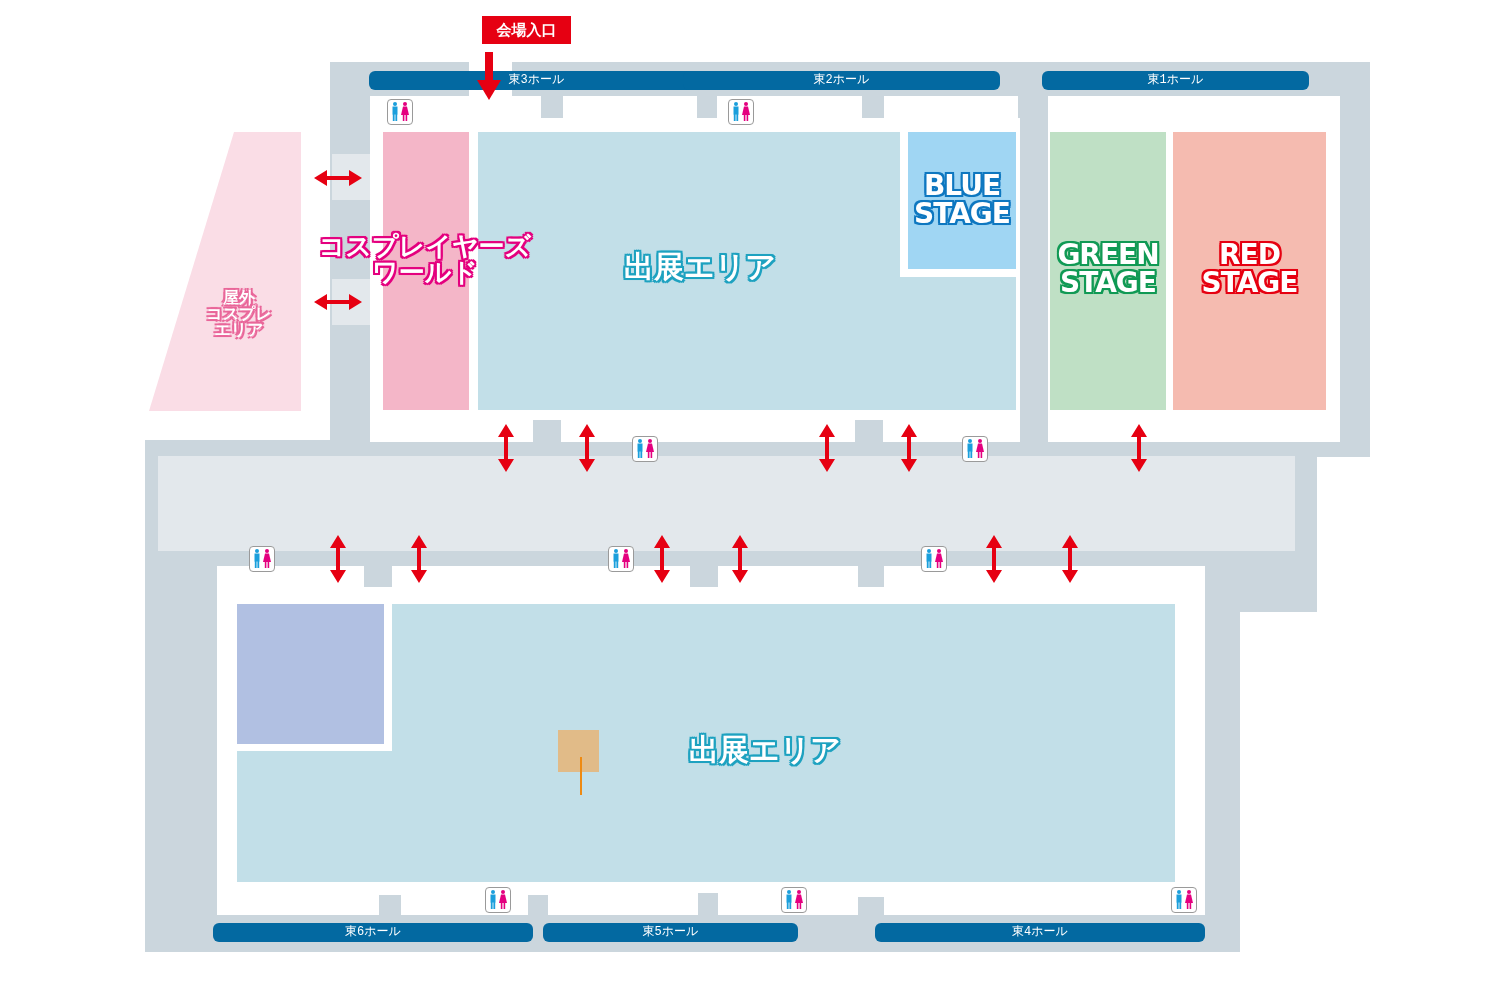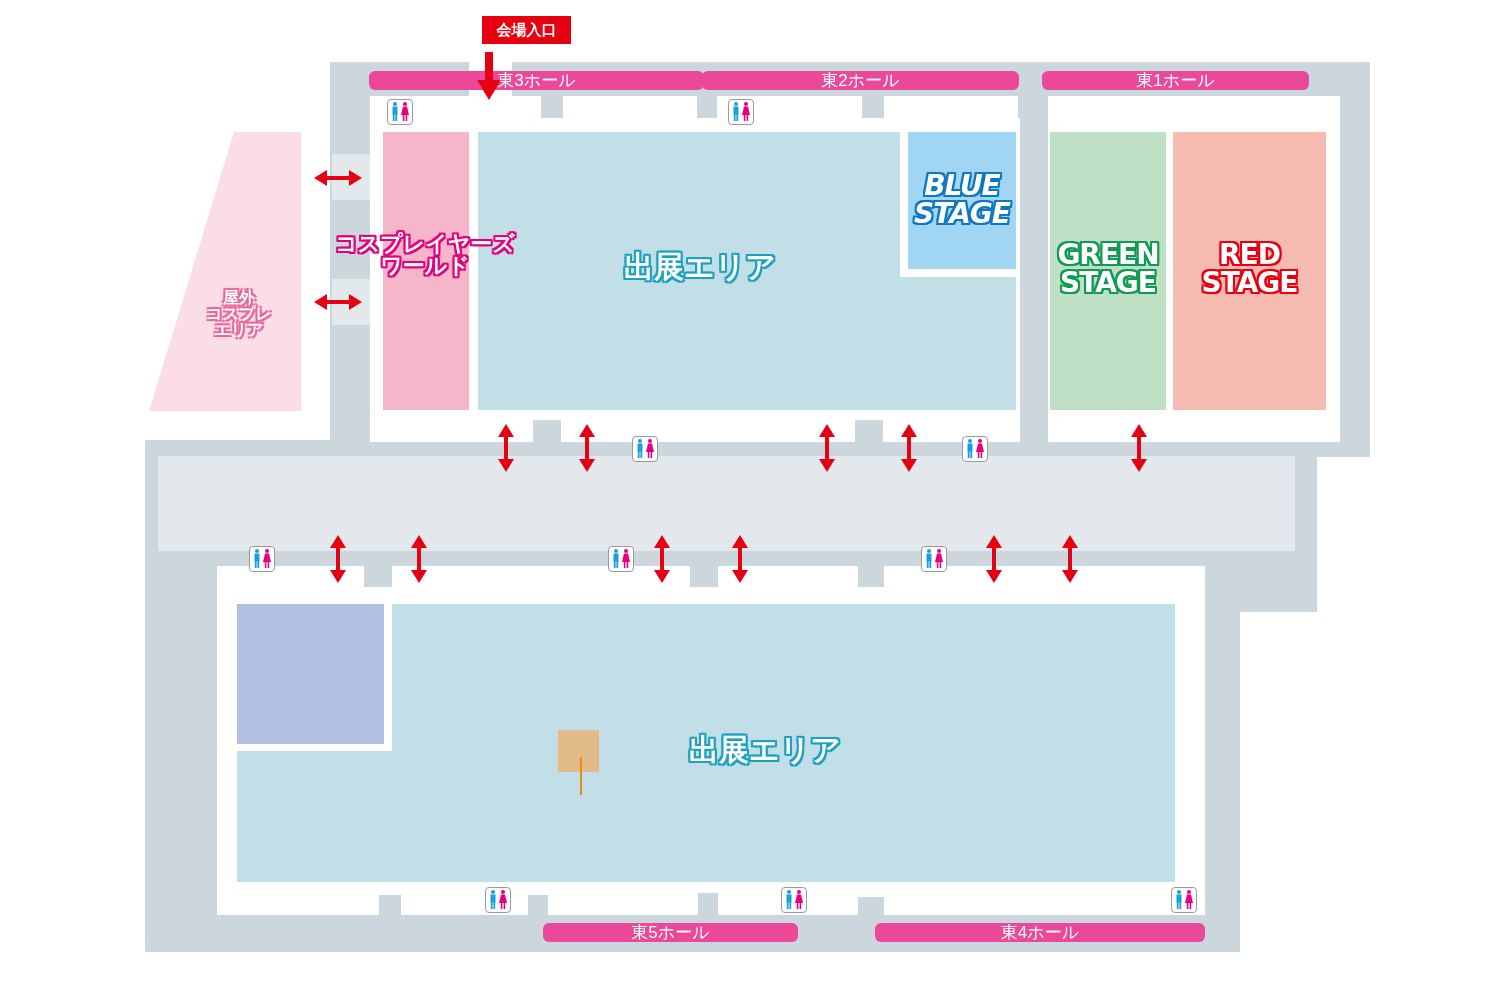--- a/index.html
+++ b/index.html
@@ -2,21 +2,21 @@
 <html><head>
 <meta charset="utf-8">
 <style>
   html,body{margin:0;padding:0;background:#ffffff;}
   body{width:1500px;height:1000px;position:relative;overflow:hidden;font-family:"DejaVu Sans","Liberation Sans",sans-serif;}
   .abs{position:absolute;}
   .wall{position:absolute;background:#cbd6dd;}
   .corr{position:absolute;background:#e3e8ec;}
   .floor{position:absolute;background:#ffffff;}
   .zone{position:absolute;}
-  .hallbar{position:absolute;height:19px;background:#ec4899;border-radius:6px;color:#ffffff;font-size:17px;line-height:19px;text-align:center;font-family:Liberation Sans, sans-serif;}
+  .hallbar{position:absolute;height:19px;background:#0369a1;border-radius:6px;color:#ffffff;font-size:12px;line-height:19px;text-align:center;font-family:Liberation Mono, monospace;}
   .label{position:absolute;font-weight:bold;text-align:center;color:#ffffff;line-height:1.0;font-family:"DejaVu Sans",sans-serif;white-space:nowrap;}
   .restroom{position:absolute;width:26px;height:26px;background:#fff;border:1px solid #9a9a9a;border-radius:4px;box-sizing:border-box;}
   .entrance-tag{position:absolute;background:#e60012;color:#fff;font-weight:bold;font-size:15px;text-align:center;line-height:28px;font-family:"DejaVu Sans",sans-serif;}
 </style>
 </head>
 <body>
 
 <svg width="0" height="0" style="position:absolute">
   <defs>
     <symbol id="wc" viewBox="0 0 24 24">
@@ -66,22 +66,23 @@
   <div class="floor" style="left:217px;top:566px;width:988px;height:349px;"></div>
   <div class="wall" style="left:364px;top:551px;width:28px;height:36px;"></div>
   <div class="wall" style="left:690px;top:551px;width:28px;height:36px;"></div>
   <div class="wall" style="left:858px;top:551px;width:26px;height:36px;"></div>
   <div class="wall" style="left:379px;top:895px;width:22px;height:20px;"></div>
   <div class="wall" style="left:528px;top:895px;width:20px;height:20px;"></div>
   <div class="wall" style="left:698px;top:893px;width:20px;height:22px;"></div>
   <div class="wall" style="left:858px;top:897px;width:26px;height:18px;"></div>
 
   <div class="hallbar" style="left:369px;top:71px;width:335px;">東3ホール</div>
-  <div class="hallbar" style="left:702px;top:71px;width:317px;">東2ホール</div>
+  <div class="hallbar" style="left:683px;top:71px;width:317px;">東2ホール</div>
   <div class="hallbar" style="left:1042px;top:71px;width:267px;">東1ホール</div>
+  <div class="hallbar" style="left:213px;top:923px;width:320px;">東6ホール</div>
   <div class="hallbar" style="left:543px;top:923px;width:255px;">東5ホール</div>
   <div class="hallbar" style="left:875px;top:923px;width:330px;">東4ホール</div>
 
   <div class="entrance-tag" style="left:482px;top:16px;width:89px;height:28px;">会場入口</div>
   <svg class="abs" style="left:477px;top:52px;" width="24" height="48" viewBox="0 0 24 48">
     <rect x="8" y="0" width="8" height="30" fill="#e60012"></rect>
     <polygon points="0,28 24,28 12,48" fill="#e60012"></polygon>
   </svg>
 
   <svg class="abs" style="left:149px;top:132px;" width="152" height="279" viewBox="0 0 152 279">
@@ -101,28 +102,28 @@
 
   <div class="zone" style="left:1050px;top:132px;width:116px;height:278px;background:#bfe0c5;"></div>
   <div class="zone" style="left:1173px;top:132px;width:153px;height:278px;background:#f5bbb0;"></div>
 
   <div class="zone" style="left:237px;top:604px;width:938px;height:278px;background:#c2dfe8;"></div>
   <div class="floor" style="left:230px;top:597px;width:162px;height:154px;"></div>
   <div class="zone" style="left:237px;top:604px;width:147px;height:140px;background:#b1c0e2;"></div>
   <div class="zone" style="left:558px;top:730px;width:41px;height:42px;background:#e1bb88;"></div>
   <div class="abs" style="left:580px;top:757px;width:2px;height:38px;background:#ee8a12;"></div>
 
-  <div class="label" style="left:310px;top:233px;width:230px;font-size:22px;text-shadow:0 0 3px #e4007f,2px 2px 0 #e4007f,-2px -2px 0 #e4007f,2px -2px 0 #e4007f,-2px 2px 0 #e4007f,0 2px 0 #e4007f,0 -2px 0 #e4007f,2px 0 0 #e4007f,-2px 0 0 #e4007f;">
+  <div class="label" style="left:310px;top:233px;width:230px;font-size:26px;text-shadow:0 0 3px #e4007f,2px 2px 0 #e4007f,-2px -2px 0 #e4007f,2px -2px 0 #e4007f,-2px 2px 0 #e4007f,0 2px 0 #e4007f,0 -2px 0 #e4007f,2px 0 0 #e4007f,-2px 0 0 #e4007f;">
     <div>コスプレイヤーズ</div>
     <div>ワールド</div>
   </div>
 
   <div class="label" style="left:610px;top:252px;width:180px;font-size:30px;text-shadow:0 0 3px #1ea2c0,2px 2px 0 #1ea2c0,-2px -2px 0 #1ea2c0,2px -2px 0 #1ea2c0,-2px 2px 0 #1ea2c0,0 2px 0 #1ea2c0,0 -2px 0 #1ea2c0,2px 0 0 #1ea2c0,-2px 0 0 #1ea2c0;">出展エリア</div>
 
-  <div class="label" style="left:908px;top:172px;width:108px;font-size:28px;letter-spacing:-1px;text-shadow:0 0 3px #0f78c0,2px 2px 0 #0f78c0,-2px -2px 0 #0f78c0,2px -2px 0 #0f78c0,-2px 2px 0 #0f78c0,0 2px 0 #0f78c0,0 -2px 0 #0f78c0,2px 0 0 #0f78c0,-2px 0 0 #0f78c0;font-style:italic;">
+  <div class="label" style="left:908px;top:172px;width:108px;font-size:28px;letter-spacing:-1px;text-shadow:0 0 3px #0f78c0,2px 2px 0 #0f78c0,-2px -2px 0 #0f78c0,2px -2px 0 #0f78c0,-2px 2px 0 #0f78c0,0 2px 0 #0f78c0,0 -2px 0 #0f78c0,2px 0 0 #0f78c0,-2px 0 0 #0f78c0;">
     <div>BLUE</div>
     <div>STAGE</div>
   </div>
 
   <div class="label" style="left:1045px;top:241px;width:126px;font-size:28px;letter-spacing:-1px;text-shadow:0 0 3px #119a55,2px 2px 0 #119a55,-2px -2px 0 #119a55,2px -2px 0 #119a55,-2px 2px 0 #119a55,0 2px 0 #119a55,0 -2px 0 #119a55,2px 0 0 #119a55,-2px 0 0 #119a55;">
     <div>GREEN</div>
     <div>STAGE</div>
   </div>
 
   <div class="label" style="left:1173px;top:241px;width:153px;font-size:28px;letter-spacing:-1px;text-shadow:0 0 3px #e60012,2px 2px 0 #e60012,-2px -2px 0 #e60012,2px -2px 0 #e60012,-2px 2px 0 #e60012,0 2px 0 #e60012,0 -2px 0 #e60012,2px 0 0 #e60012,-2px 0 0 #e60012;">

